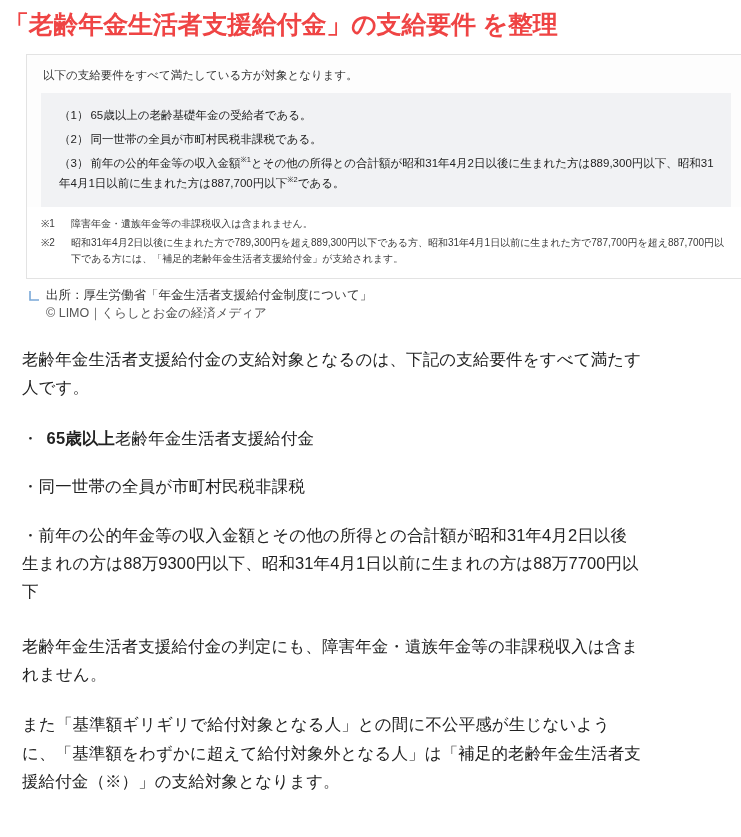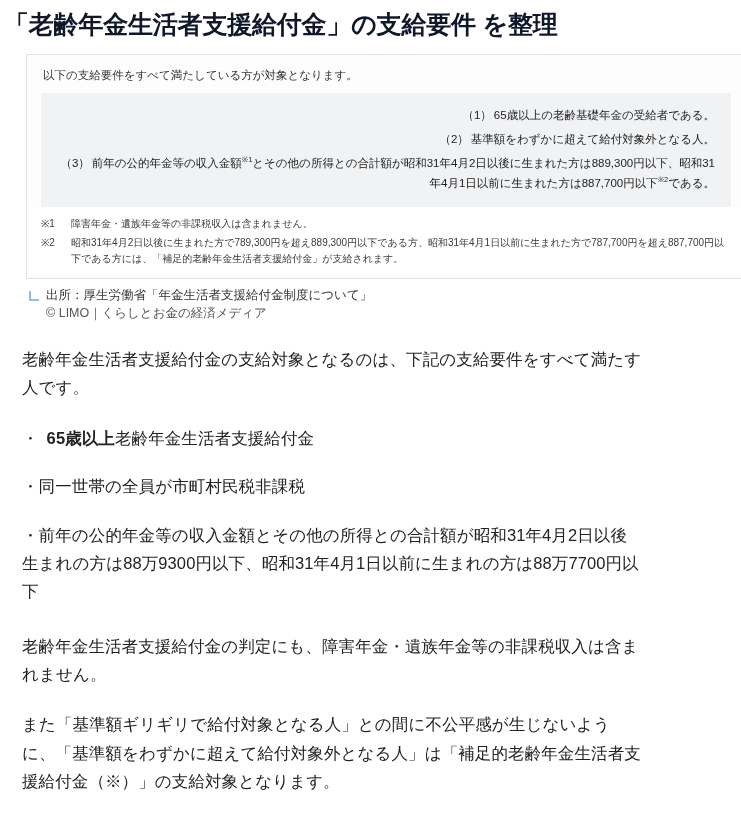--- a/index.html
+++ b/index.html
@@ -18,21 +18,21 @@
     position: relative;
     width: 741px;
     height: 837px;
     box-sizing: border-box;
   }
 
   
   .page-title {
     font-size: 25px;
     font-weight: bold;
-    color: #0f172a;
+    color: #ef4444;
     letter-spacing: -0.2px;
     margin: 9px 0 0 4px;
     line-height: 1.25;
     white-space: nowrap;
   }
 
   
   .figure {
     margin: 14px 0 0 26px;
     width: 720px;
@@ -49,21 +49,20 @@
   .fig-lead {
     font-size: 11.5px;
     color: #333;
     line-height: 1.5;
     margin: 0 0 8px 2px;
   }
   .fig-body {
     background: #f1f2f4;
     padding: 12px 16px 14px 16px;
     box-sizing: border-box;
-    text-align: right;
   }
   .req-item {
     font-size: 11.5px;
     color: #222;
     line-height: 1.75;
     margin: 0 0 4px 0;
     padding-left: 2px;
   }
   .req-item:last-child { margin-bottom: 0; }
   .req-item .idx { margin-right: 2px; }
@@ -146,21 +145,21 @@
   <div class="figure">
     <div class="fig-inner">
       <p class="fig-lead">以下の支給要件をすべて満たしている方が対象となります。</p>
       <div class="fig-body">
 
         <p class="req-item">
           <span class="idx">（1）</span><span>65歳以上の老齢基礎年金の受給者である。</span>
         </p>
 
         <p class="req-item">
-          <span class="idx">（2）</span><span>基準額をわずかに超えて給付対象外となる人。</span>
+          <span class="idx">（2）</span><span>同一世帯の全員が市町村民税非課税である。</span>
         </p>
 
         <p class="req-item">
           <span class="idx">（3）</span><span>前年の公的年金等の収入金額</span><sup>※1</sup><span>とその他の所得との合計額が昭和31年4月2日以後に生まれた方は889,300円以下、昭和31年4月1日以前に生まれた方は887,700円以下</span><sup>※2</sup><span>である。</span>
         </p>
 
       </div>
     </div>
     <div class="fig-notes">
       <div class="note">

